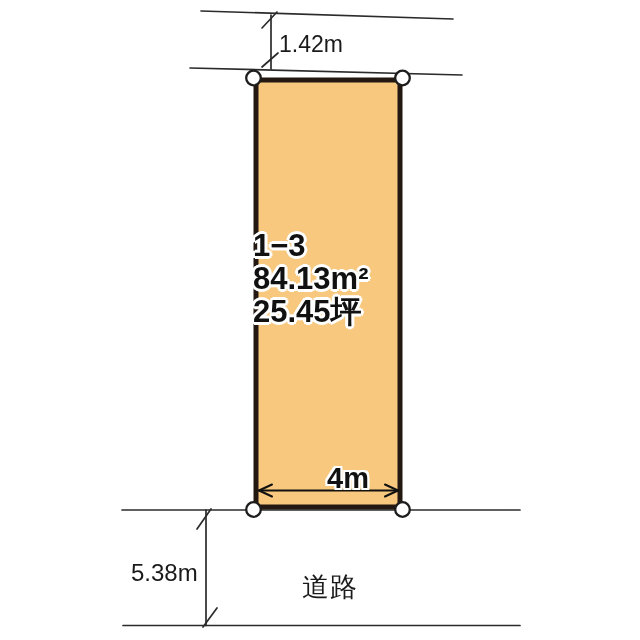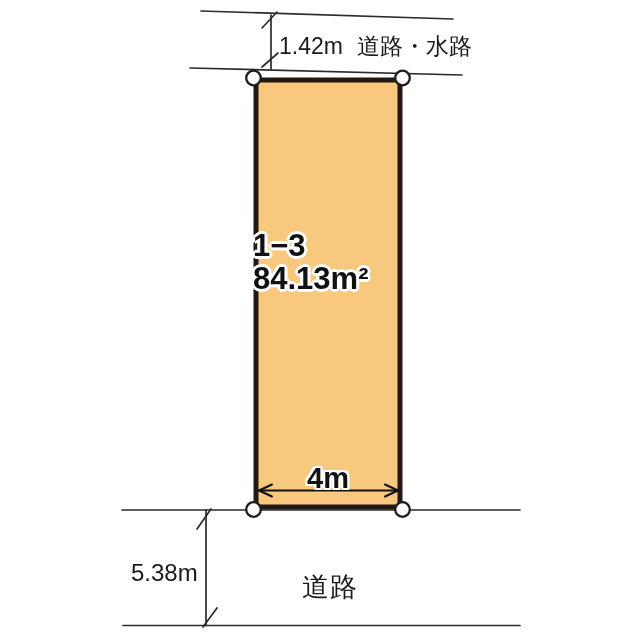--- a/index.html
+++ b/index.html
@@ -17,20 +17,21 @@
     font-weight:bold;font-size:31px;line-height:33px;color:#111;
     text-shadow:-2px -2px 0 #fff,2px -2px 0 #fff,-2px 2px 0 #fff,2px 2px 0 #fff,
                 -2px 0 0 #fff,2px 0 0 #fff,0 -2px 0 #fff,0 2px 0 #fff,
                 -3px 0 0 #fff,3px 0 0 #fff,0 3px 0 #fff,0 -3px 0 #fff;
   }
   .frontage-label{
     left:253px;top:462px;width:150px;text-align:center;
     font-weight:bold;font-size:29px;color:#111;
     text-shadow:-2px -2px 0 #fff,2px -2px 0 #fff,-2px 2px 0 #fff,2px 2px 0 #fff,
                 -2px 0 0 #fff,2px 0 0 #fff,0 -2px 0 #fff,0 2px 0 #fff;
+    padding-left:20px;
   }
   .depth-label{left:131px;top:559px;width:66px;text-align:right;font-size:24px;}
   .bottom-road-label{left:302px;top:569px;font-size:27px;letter-spacing:1px;}
 </style>
 </head>
 <body>
 
 <div id="diagram">
 
   <svg width="640" height="640" viewBox="0 0 640 640">
@@ -62,26 +63,26 @@
     <g fill="#ffffff" stroke="#1d1d1d" stroke-width="2.3">
       <circle cx="253.5" cy="78" r="7.3"></circle>
       <circle cx="402.5" cy="78" r="7.3"></circle>
       <circle cx="253.5" cy="509.5" r="7.3"></circle>
       <circle cx="402.5" cy="509.5" r="7.3"></circle>
     </g>
   </svg>
 
   <div class="lbl top-label">
     <span>1.42m</span>
-    <span class="road-name">道路・水路</span>
   </div>
 
   <div class="lbl plot-text">
     <div>1−3</div>
     <div>84.13m²</div>
+    <div>25.45坪</div>
   </div>
 
   <div class="lbl frontage-label">4m</div>
 
   <div class="lbl depth-label">5.38m</div>
   <div class="lbl bottom-road-label">道路</div>
 
 </div>
 
 </body></html>

